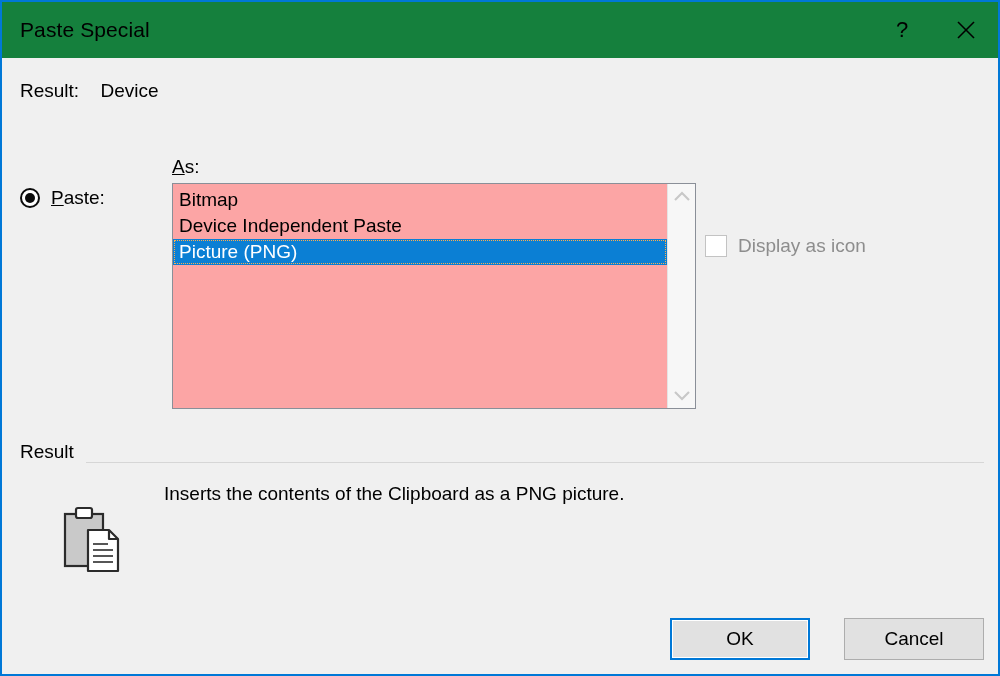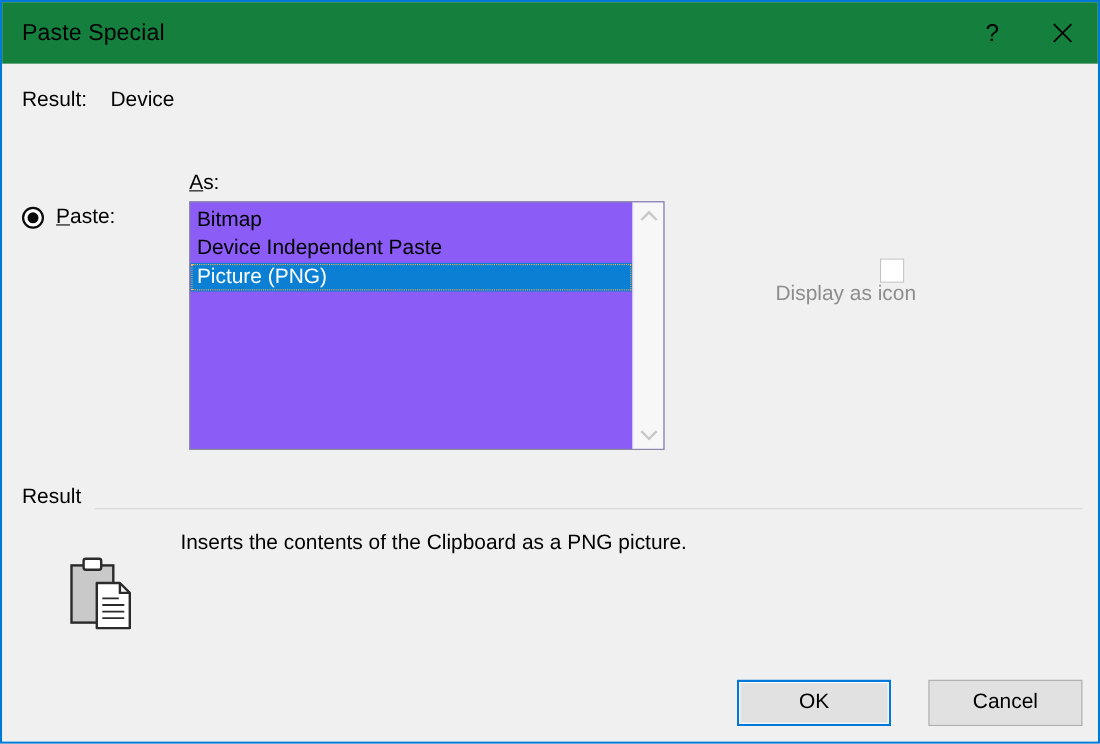--- a/index.html
+++ b/index.html
@@ -126,25 +126,25 @@
     position: absolute;
     left: 170px;
     top: 98px;
     font-size: 19px;
     color: #000000;
   }
   .listbox {
     position: absolute;
     left: 170px;
     top: 125px;
-    width: 432px;
+    width: 524px;
     height: 226px;
     box-sizing: border-box;
     border: 1px solid #8a8f98;
-    background: #8b5cf6;
+    background: #fca5a5;
     display: flex;
   }
   .list-items {
     flex: 1;
     padding-top: 3px;
     overflow: hidden;
   }
   .list-item {
     height: 26px;
     line-height: 26px;
@@ -172,23 +172,22 @@
     box-sizing: border-box;
   }
   .sb-arrow { display: block; }
 
   
   .checkbox-row {
     position: absolute;
     left: 703px;
     top: 177px;
     display: flex;
-    align-items: flex-end;
-    white-space: nowrap;
-    flex-direction: column;
+    align-items: flex-start;
+    white-space: nowrap;
   }
   .checkbox-mark {
     width: 22px; height: 22px;
     box-sizing: border-box;
     border: 1px solid #c3c3c3;
     background: #ffffff;
     margin-right: 11px;
     flex: none;
   }
   .checkbox-label {

